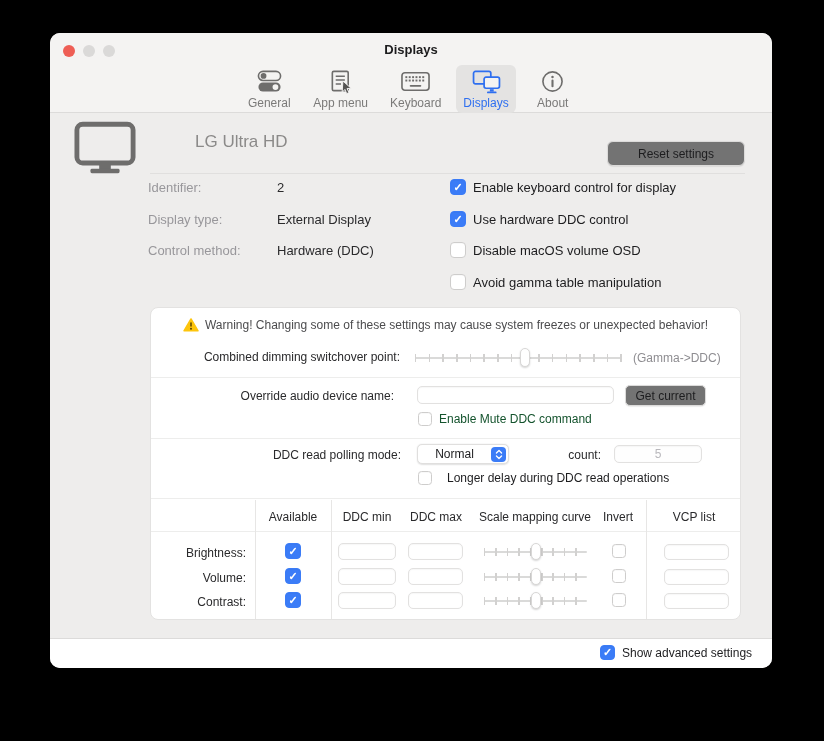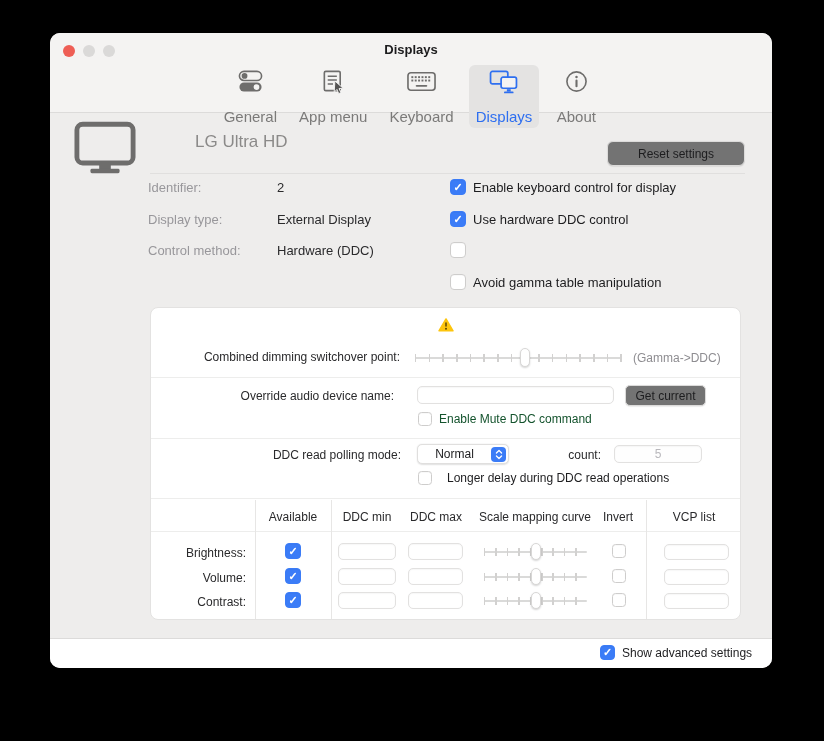--- a/index.html
+++ b/index.html
@@ -8,21 +8,21 @@
   .titlebar{position:absolute;left:0;top:0;width:100%;height:30px;background:#f4f3f2;}
   .traffic{position:absolute;top:12px;width:12px;height:12px;border-radius:50%;}
   .t-red{left:13px;background:var(--traffic-red);}
   .t-g1{left:33px;background:#dad9d8;}
   .t-g2{left:53px;background:#dad9d8;}
   .win-title{position:absolute;top:9px;left:0;width:100%;text-align:center;font-size:13px;font-weight:700;color:#1c1c1e;}
   .toolbar{position:absolute;left:0;top:30px;width:100%;height:50px;background:#f4f3f2;border-bottom:1px solid #dcdbda;display:flex;justify-content:center;align-items:flex-start;gap:8px;padding-top:2px;box-sizing:border-box;}
   .tb-item{display:flex;flex-direction:column;align-items:center;justify-content:flex-start;padding:4px 7px 3px;border-radius:6px;min-width:44px;}
   .tb-item.selected{background:#e4e3e2;}
   .tb-item .tb-icon{height:25px;display:flex;align-items:center;}
-  .tb-item .tb-label{font-size:15px;color:#7b7a79;margin-top:14px;white-space:nowrap;}
+  .tb-item .tb-label{font-size:12px;color:#7b7a79;margin-top:2px;white-space:nowrap;}
   .tb-item.selected .tb-label{color:var(--accent);}
   
   .monitor-icon{position:absolute;left:24px;top:88px;}
   .display-name{position:absolute;left:145px;top:99px;font-size:17px;color:#8b8a89;}
   .btn{position:absolute;background:#737373;border:1px solid #dcdbda;border-radius:6px;font-size:12px;color:#1d1d1f;display:flex;align-items:center;justify-content:center;box-shadow:0 .5px 1px rgba(0,0,0,.08);box-sizing:border-box;}
   .reset-btn{left:557px;top:108px;width:138px;height:25px;}
   .hsep{position:absolute;height:1px;background:#e0dfde;}
   .sep-header{left:100px;top:140px;width:595px;}
   
   .info-label{position:absolute;left:98px;font-size:13px;color:#98979b;}
@@ -168,36 +168,38 @@
   <div class="opt-row" style="top:146px">
     <span class="cb checked"></span>
     <span class="opt-label">Enable keyboard control for display</span>
   </div>
   <div class="opt-row" style="top:178px">
     <span class="cb checked"></span>
     <span class="opt-label">Use hardware DDC control</span>
   </div>
   <div class="opt-row" style="top:209px">
     <span class="cb"></span>
+    <span class="opt-label">Disable macOS volume OSD</span>
   </div>
   <div class="opt-row" style="top:241px">
     <span class="cb"></span>
     <span class="opt-label">Avoid gamma table manipulation</span>
   </div>
 
   <div class="adv-box">
 
     <div class="warn-row">
       <span style="display:flex">
         <svg width="16" height="14" viewBox="0 0 16 14">
             <path d="M8 1 L15 12.8 H1 Z" fill="var(--warn)" stroke="var(--warn)" stroke-width="1.5" stroke-linejoin="round"></path>
             <rect x="7.25" y="4.2" width="1.5" height="4.6" rx=".75" fill="#5d4500"></rect>
             <circle cx="8" cy="10.7" r="1" fill="#5d4500"></circle>
           </svg>
       </span>
+      <span class="warn-text">Warning! Changing some of these settings may cause system freezes or unexpected behavior!</span>
     </div>
 
     <div class="frm-label" style="left:0;top:42px;width:249px">Combined dimming switchover point:</div>
     <div class="slider" style="left:264px;top:40px;width:207px;height:19px">
       <span class="track"></span>
       <span class="ticks big"></span>
       <span class="knob" style="left: 53%;"></span>
     </div>
     <div class="suffix" style="left:482px;top:43px">(Gamma-&gt;DDC)</div>
 

